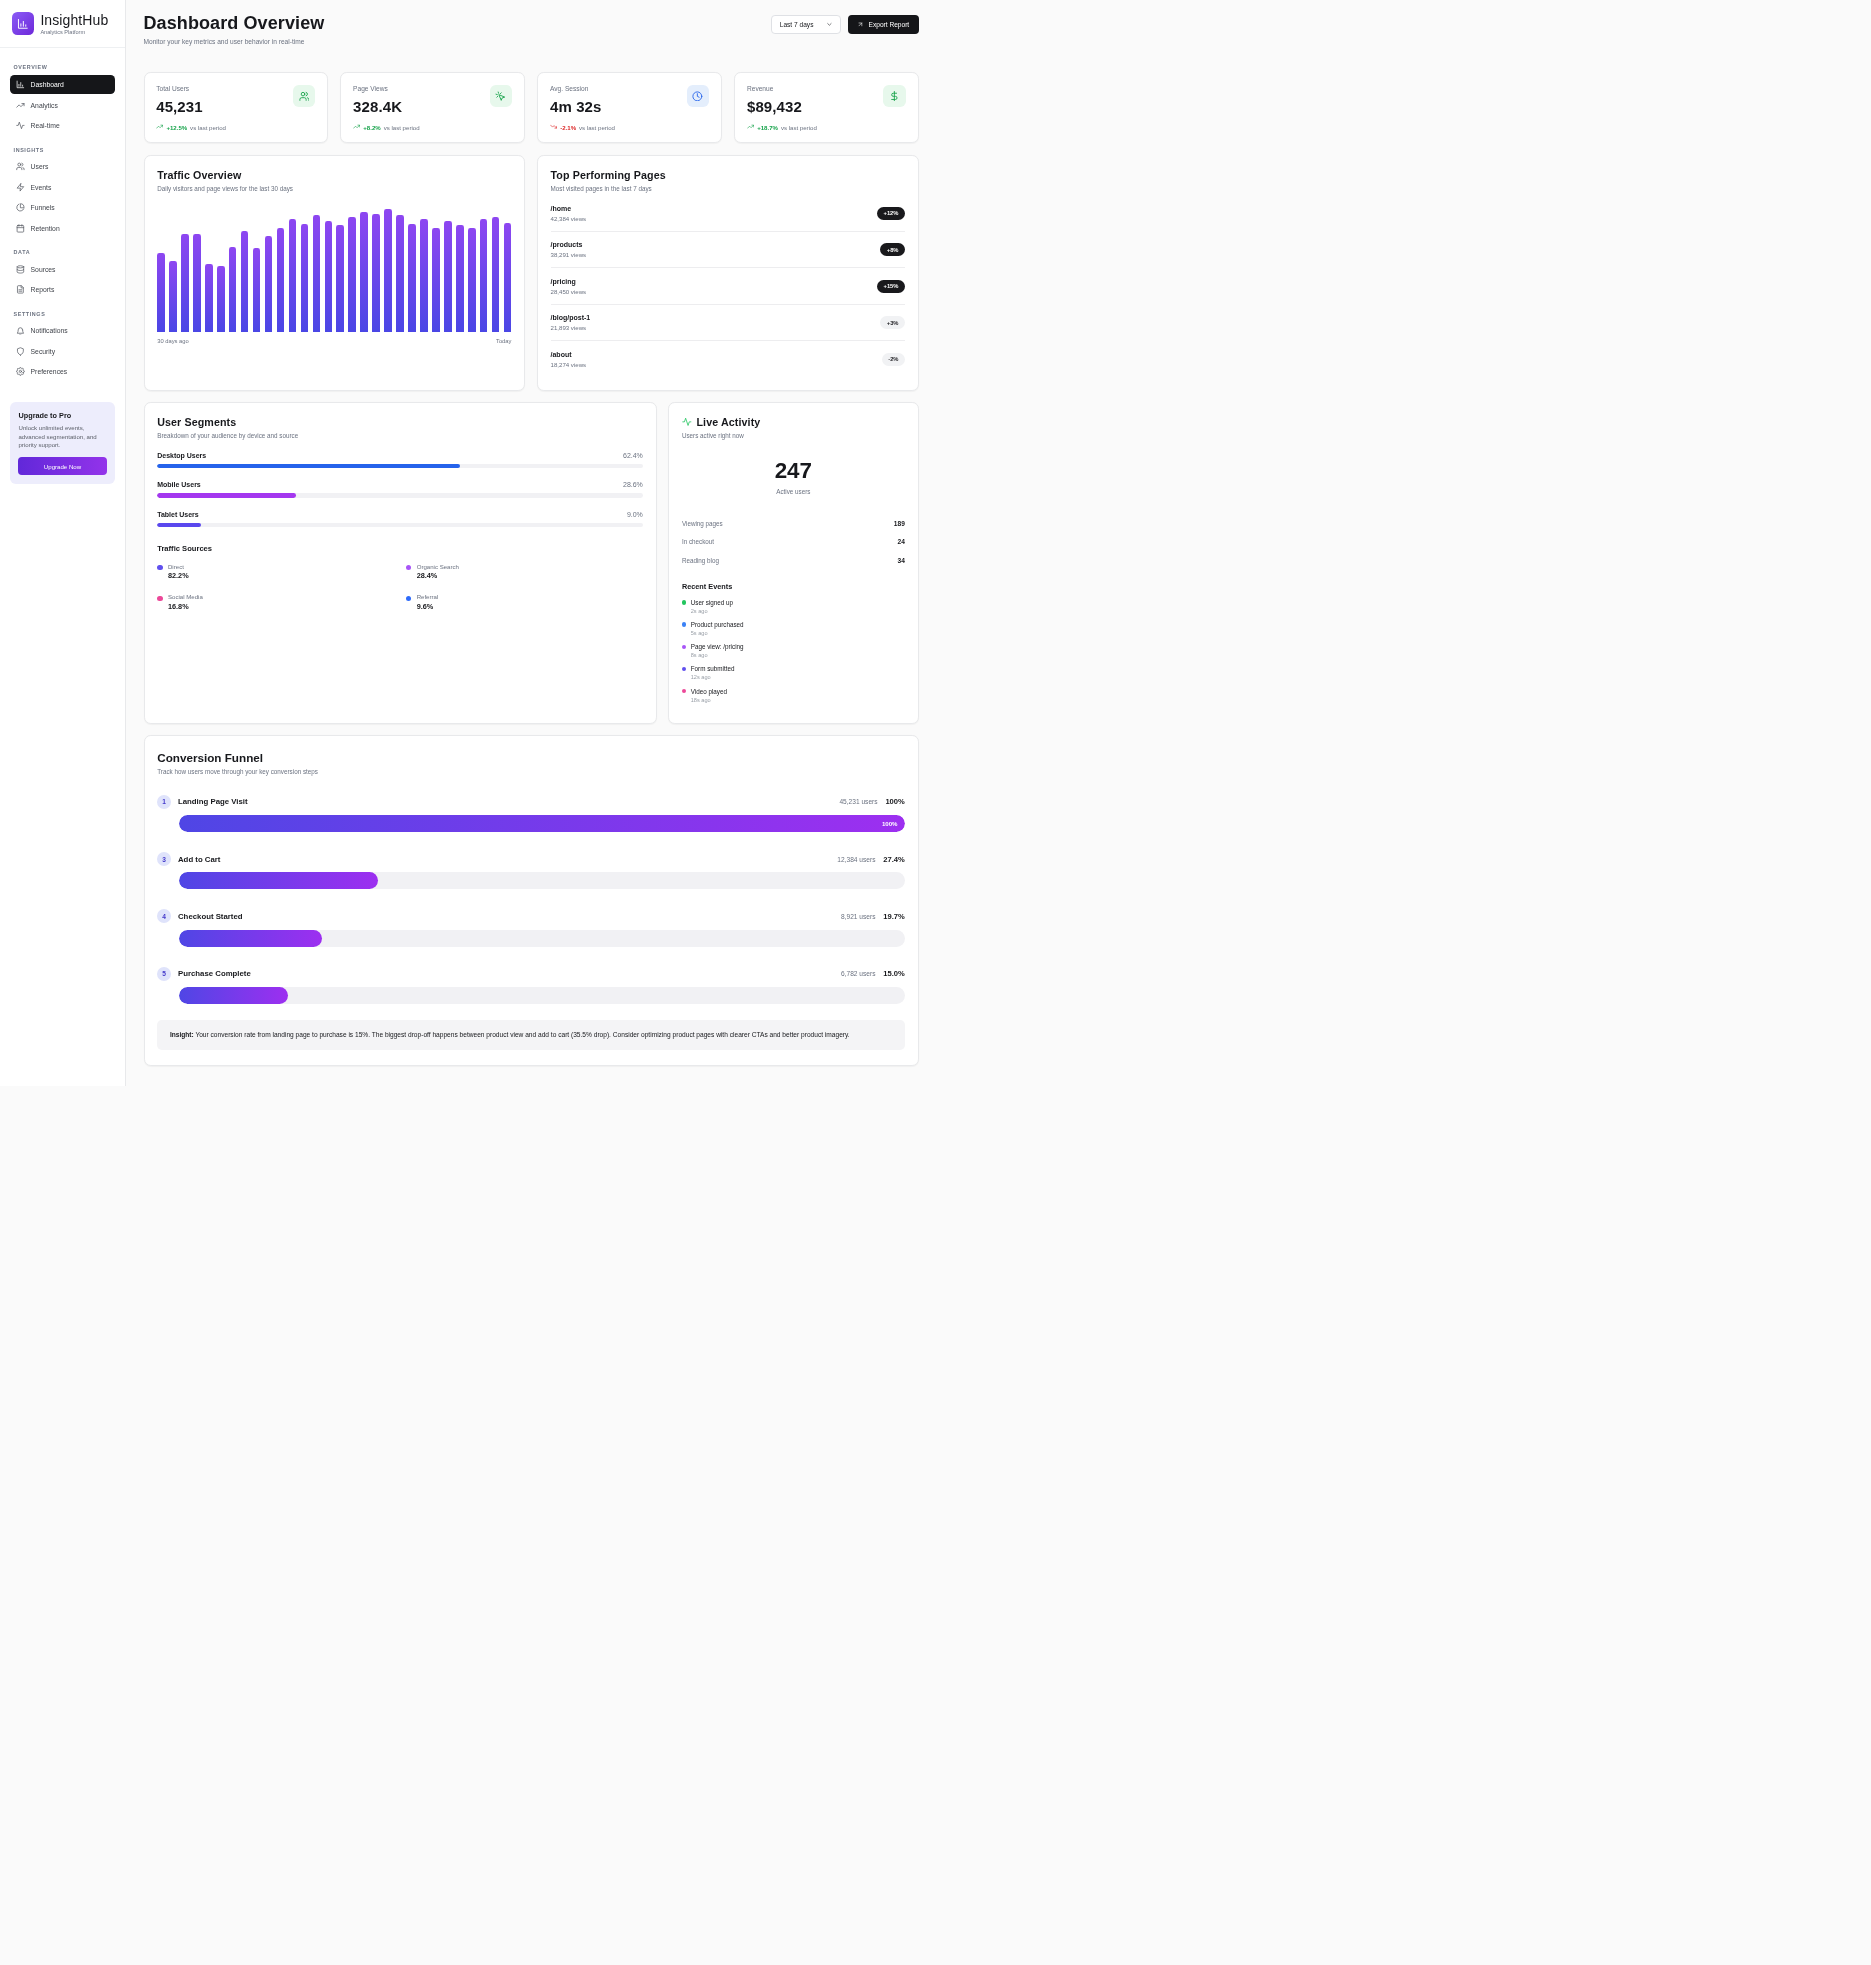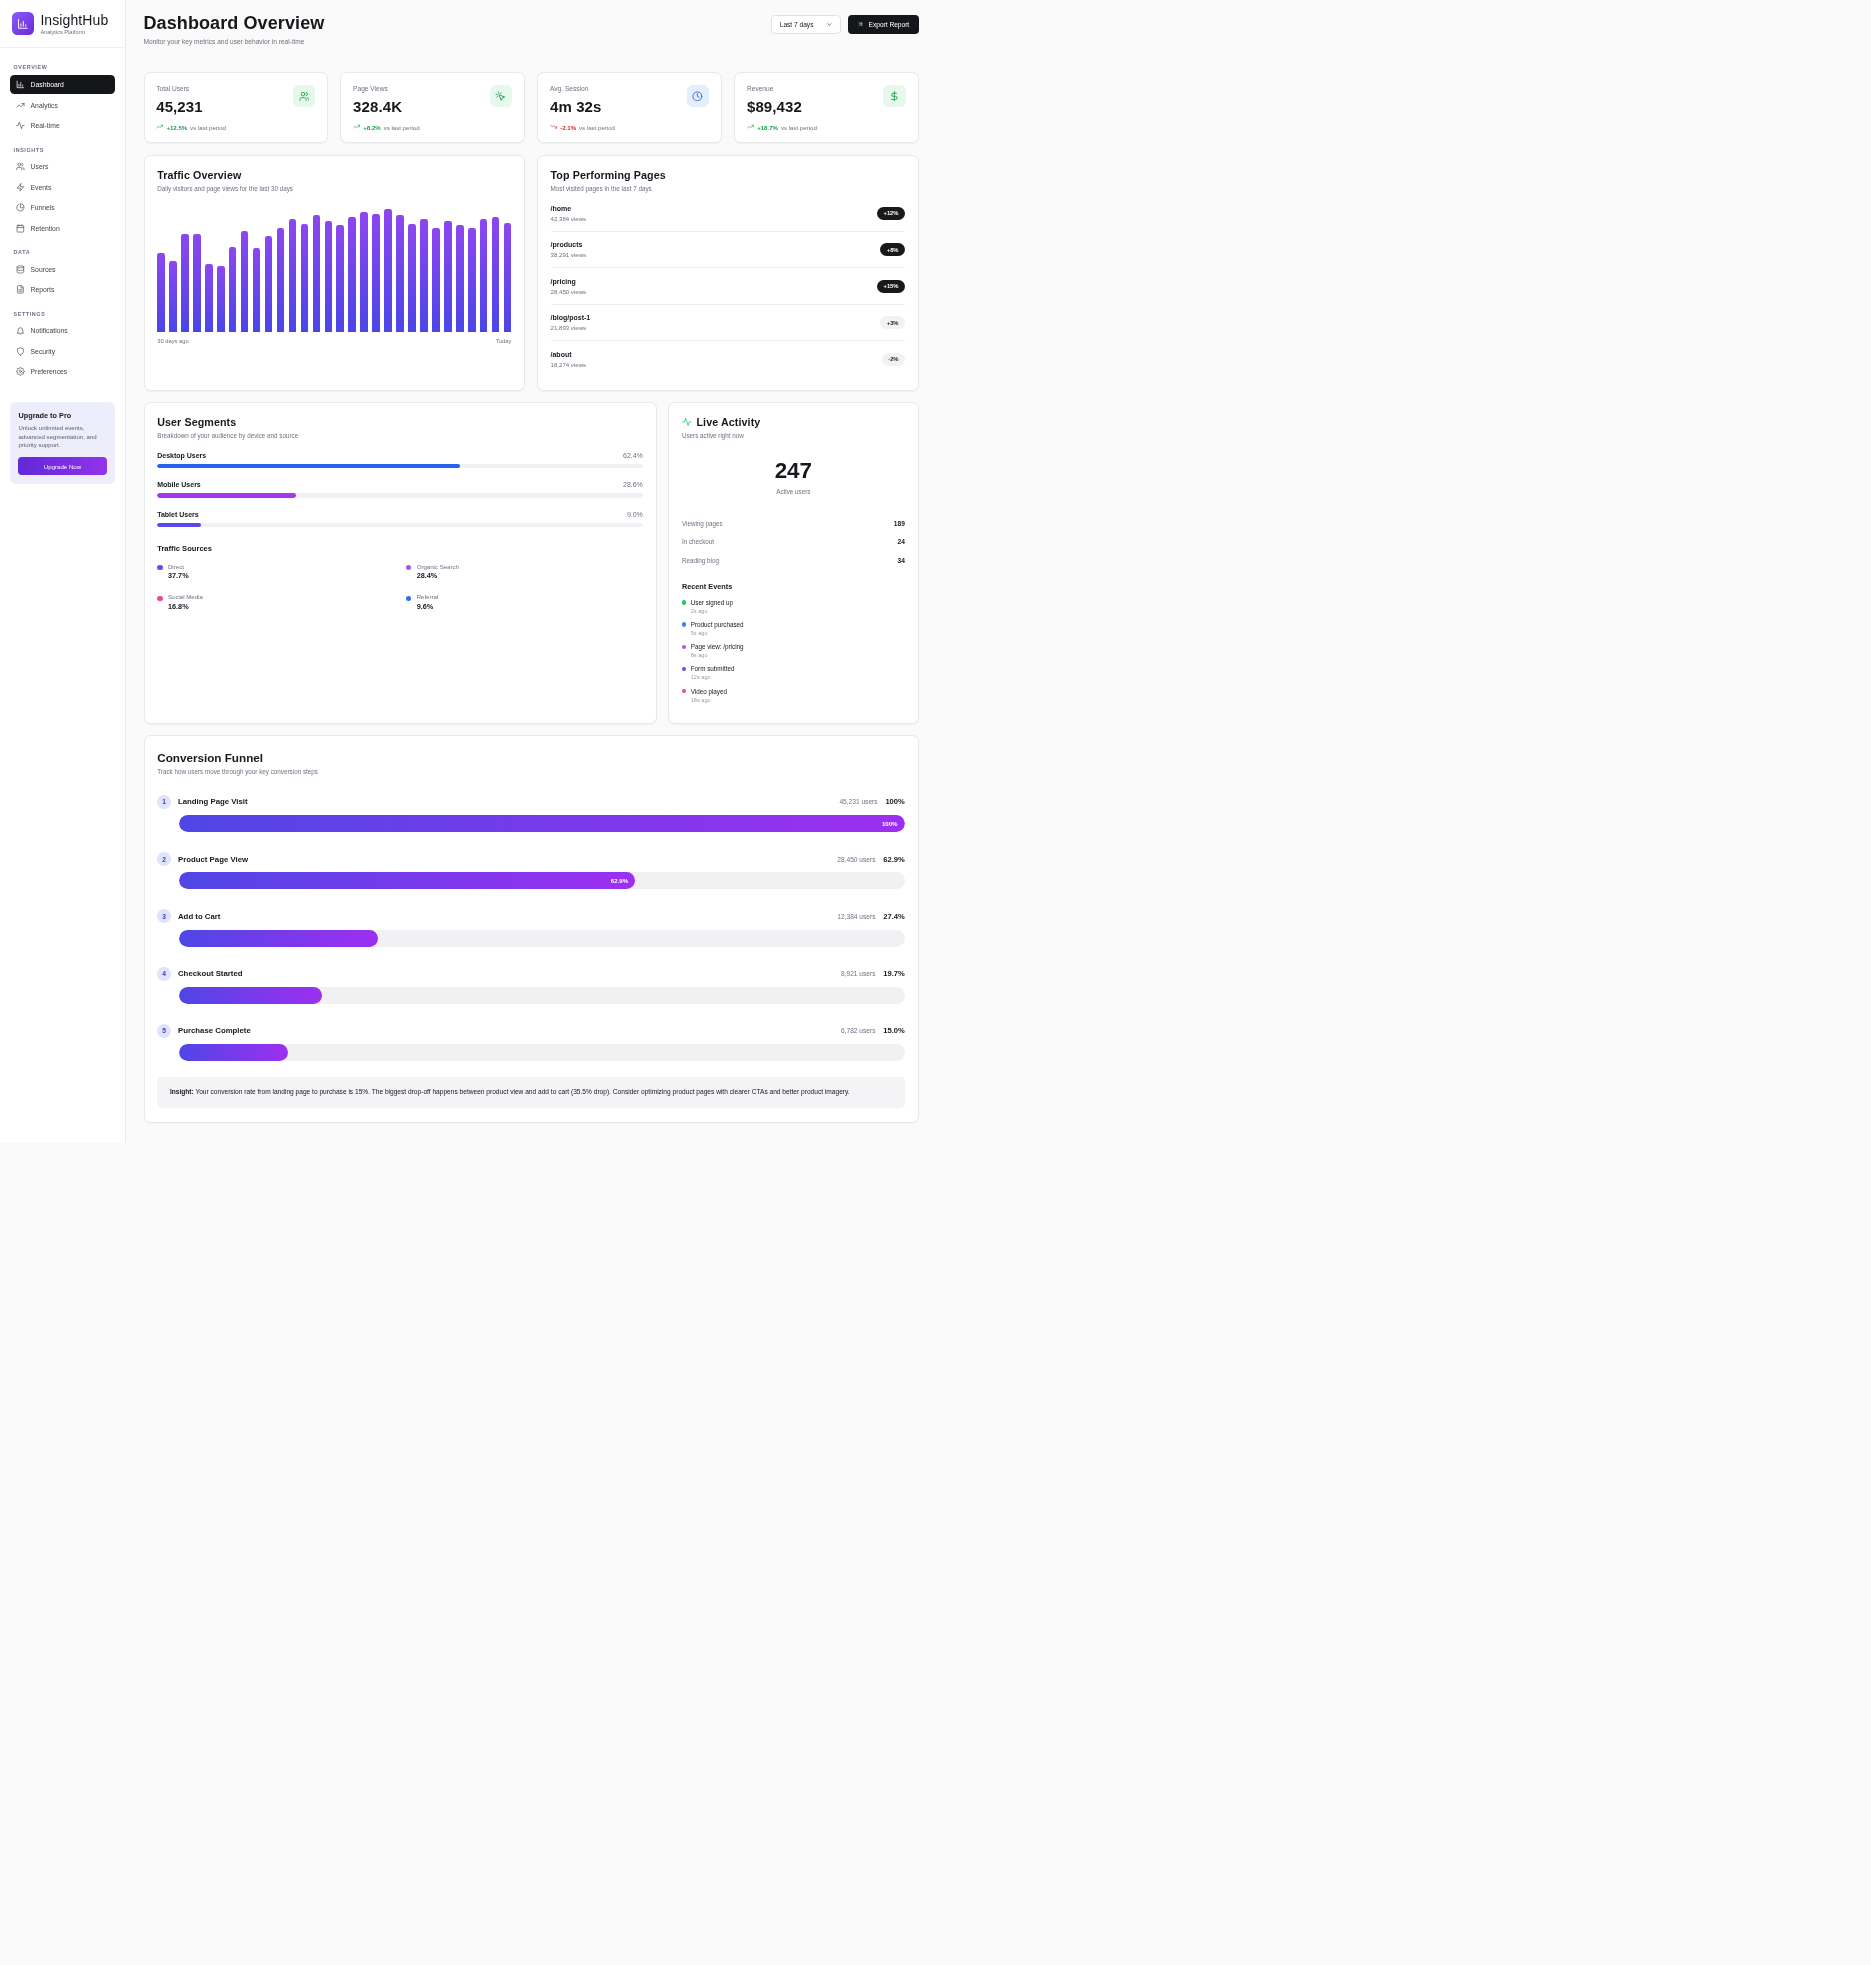--- a/index.html
+++ b/index.html
@@ -501,21 +501,21 @@
                 <div class="segment-fill" style="width:9%;background:#5a48ee"></div>
               </div>
             </div>
           </div>
         <div class="sources-title">Traffic Sources</div>
         <div class="sources-grid" id="sources-grid">
             <div class="source-item">
               <span class="source-dot" style="background:#6050ee"></span>
               <span>
                 <div class="source-label">Direct</div>
-                <div class="source-value">37.7%</div>
+                <div class="source-value">82.2%</div>
               </span>
             </div>
             <div class="source-item">
               <span class="source-dot" style="background:#a855f7"></span>
               <span>
                 <div class="source-label">Organic Search</div>
                 <div class="source-value">28.4%</div>
               </span>
             </div>
             <div class="source-item">
@@ -618,35 +618,20 @@
               </span>
             </div>
             <div class="step-track">
               <div class="step-fill" style="width:100%">
                 <span>100%</span>
               </div>
             </div>
           </div>
           <div class="funnel-step">
             <div class="step-head">
-              <span class="step-num">2</span>
-              <span class="step-label">Product Page View</span>
-              <span class="step-right">
-                <span class="step-users">28,450 users</span>
-                <span class="step-pct">62.9%</span>
-              </span>
-            </div>
-            <div class="step-track">
-              <div class="step-fill" style="width:62.9%">
-                <span>62.9%</span>
-              </div>
-            </div>
-          </div>
-          <div class="funnel-step">
-            <div class="step-head">
               <span class="step-num">3</span>
               <span class="step-label">Add to Cart</span>
               <span class="step-right">
                 <span class="step-users">12,384 users</span>
                 <span class="step-pct">27.4%</span>
               </span>
             </div>
             <div class="step-track">
               <div class="step-fill" style="width:27.4%"></div>
             </div>

